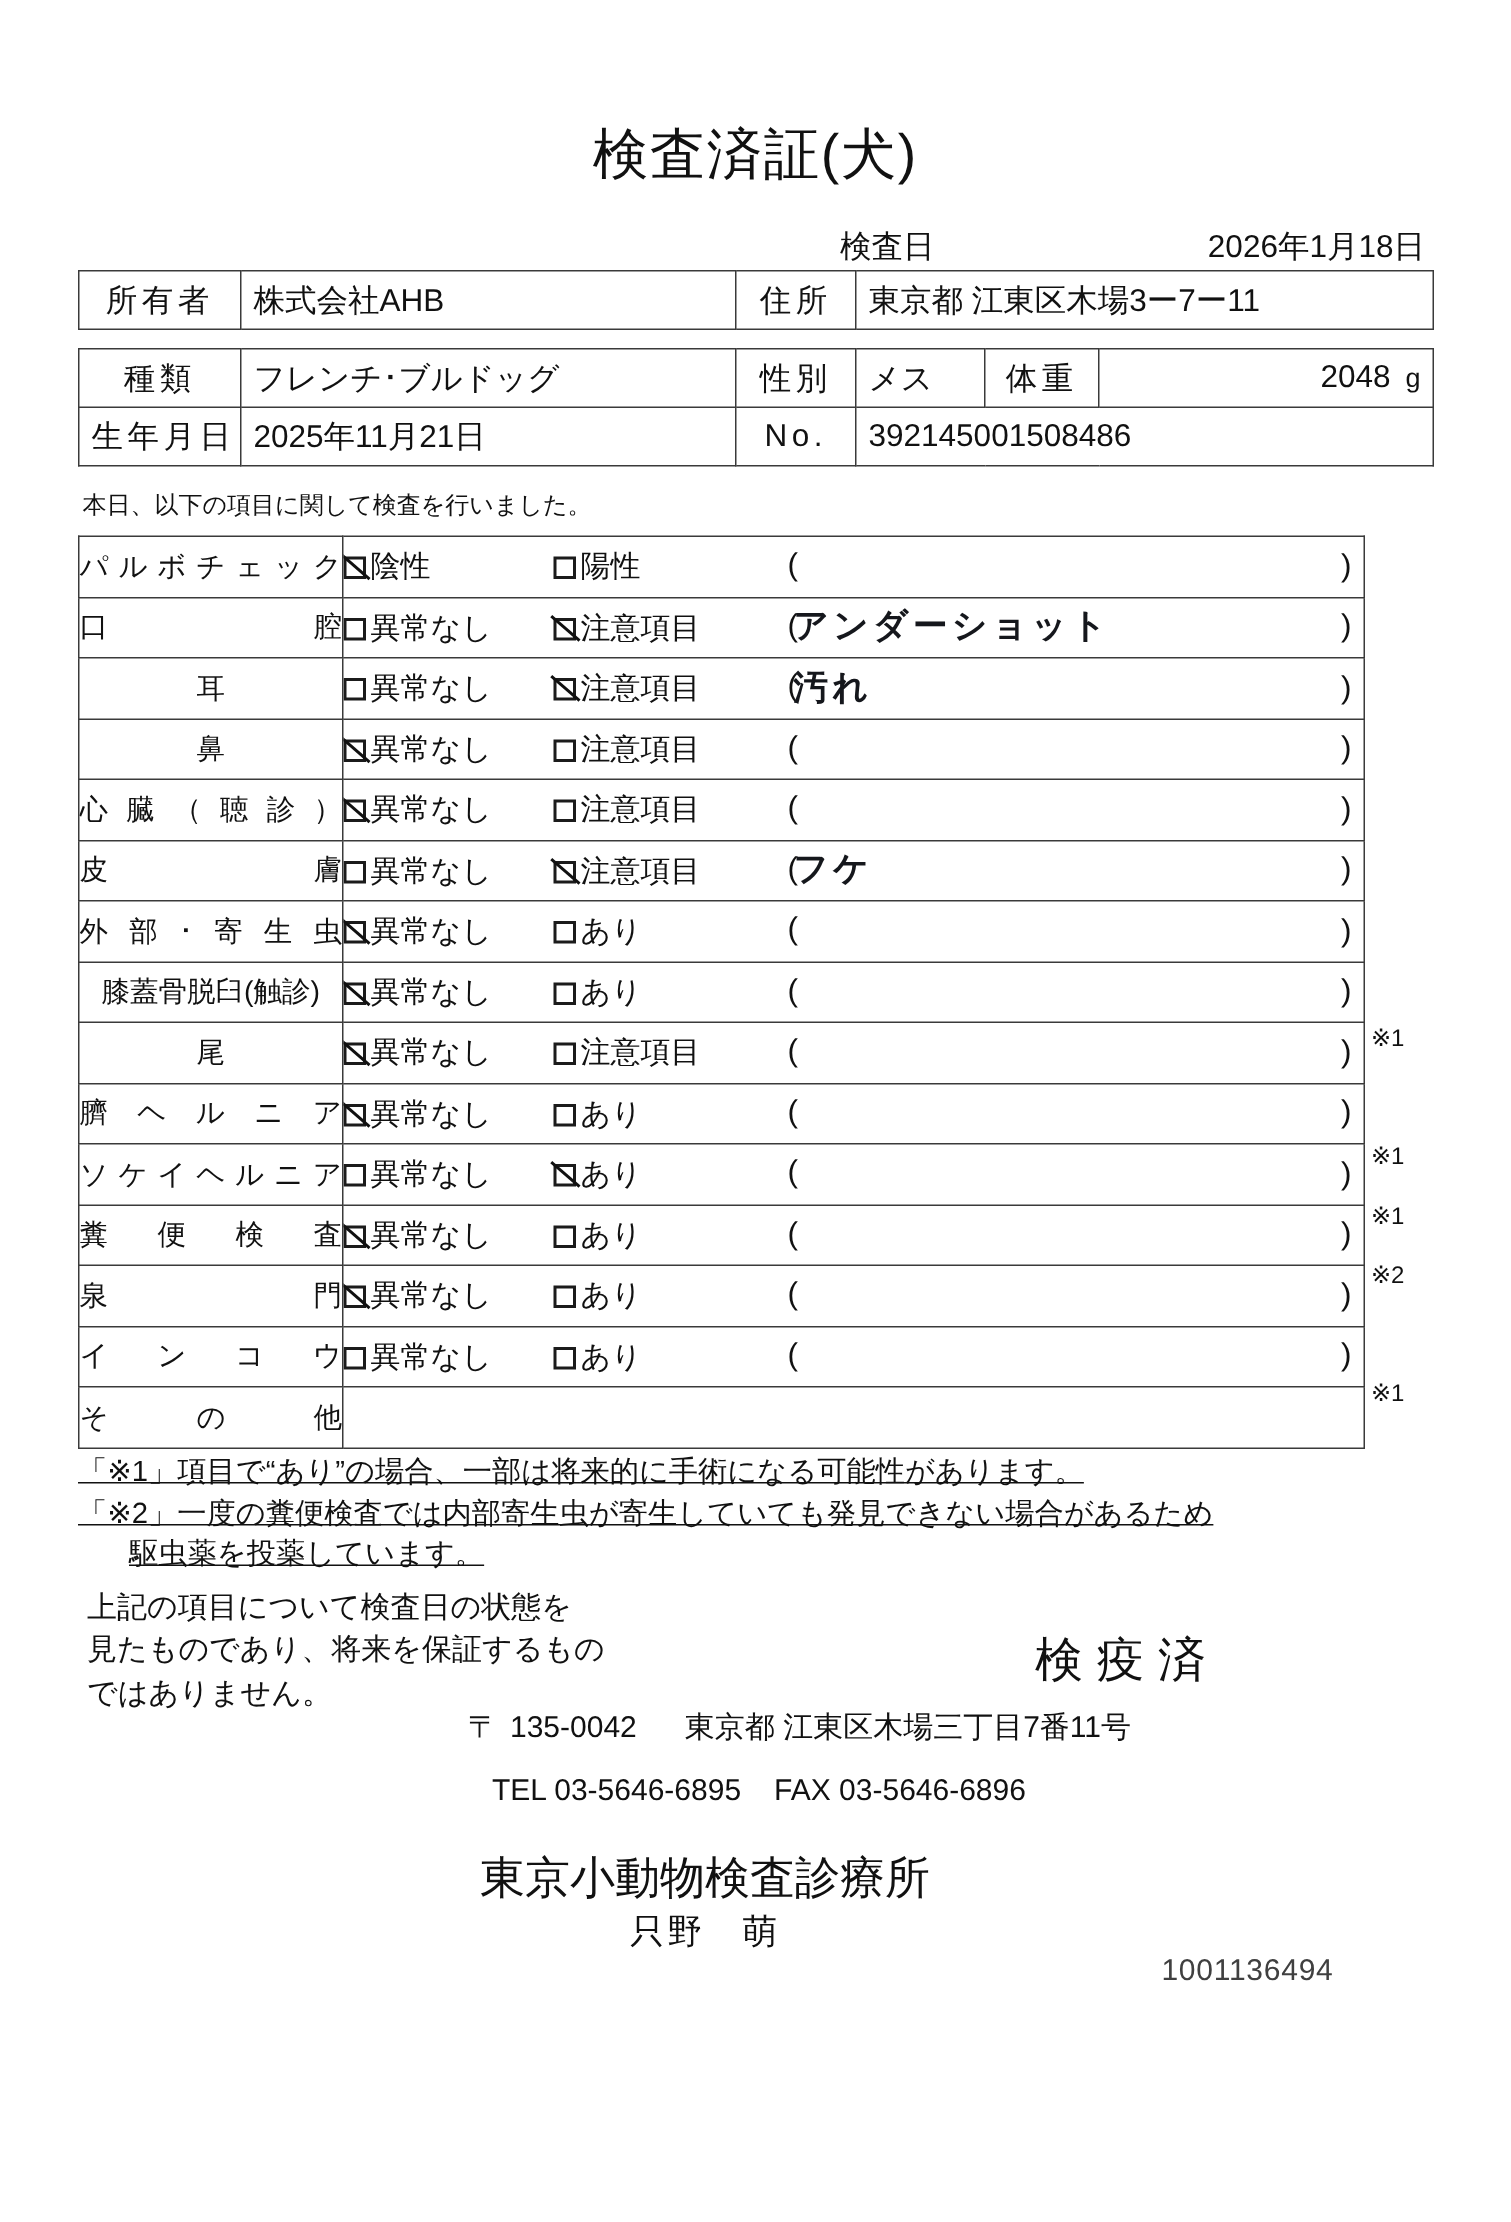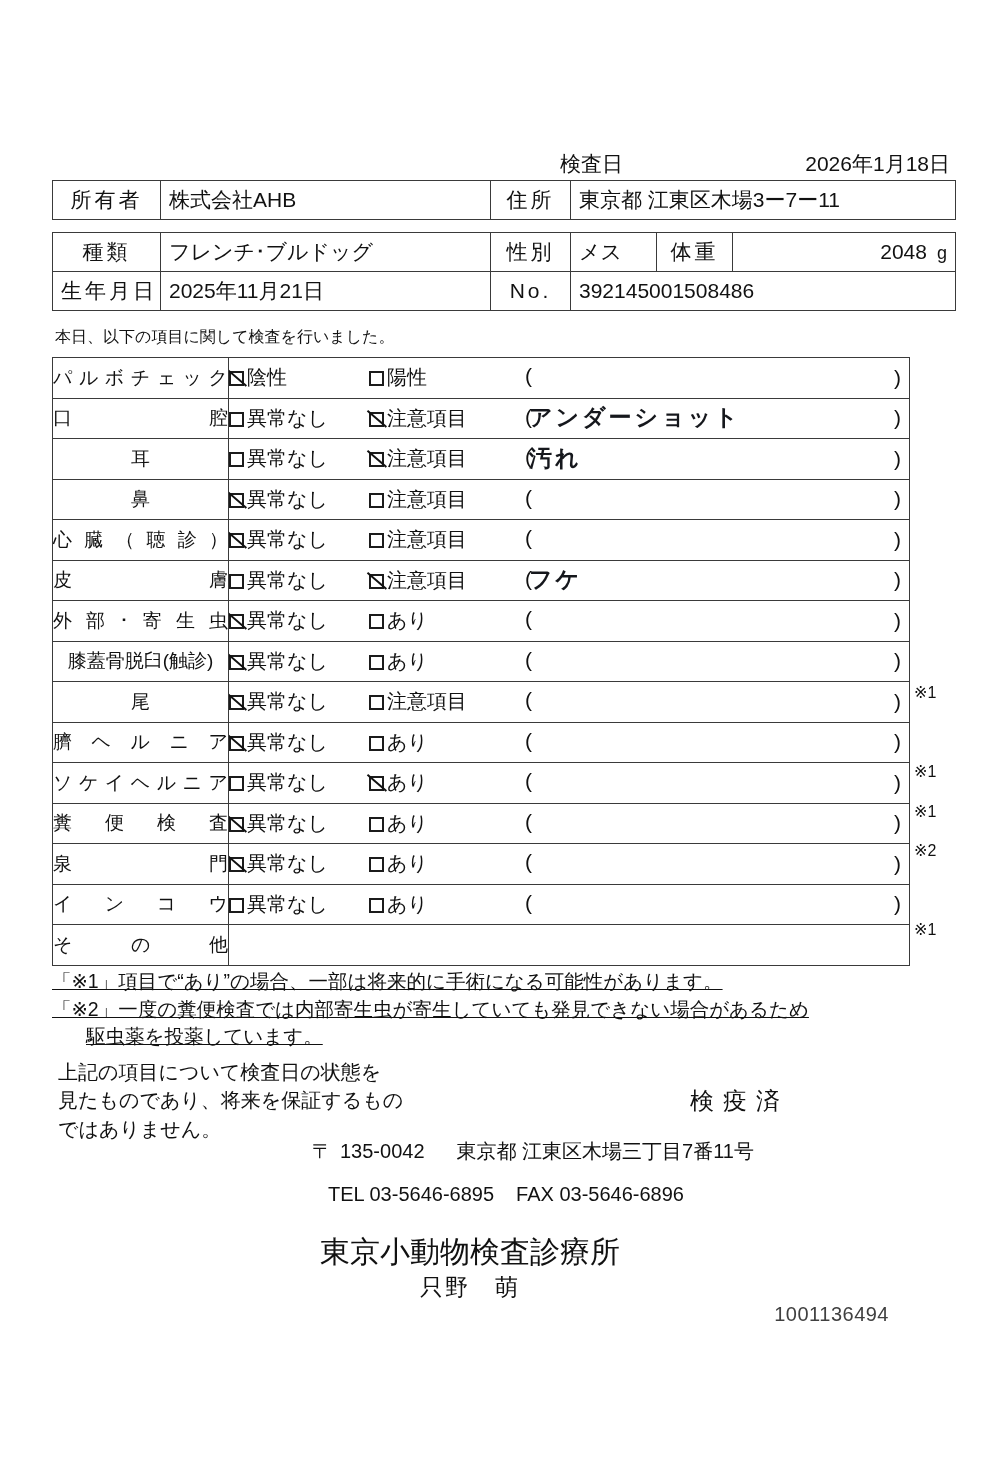--- a/index.html
+++ b/index.html
@@ -235,21 +235,21 @@
     font-size: 20px;
     line-height: 1.42;
     color: #111;
   }
 
   
   .stamp {
     position: absolute;
     top: 1085px;
     left: 690px;
-    font-size: 24px;
+    font-size: 32px;
     letter-spacing: 9px;
     color: #111;
   }
 
   
   .postal-line {
     position: absolute;
     top: 1138px;
     left: 312px;
     font-size: 20px;
@@ -294,20 +294,21 @@
     font-size: 20px;
     color: #404040;
     letter-spacing: 0.5px;
   }
 </style>
 </head>
 <body>
 
 <div class="page">
 
+  <div class="title">検査済証(犬)</div>
 
   <div class="insp-date-row">
     <span class="insp-date-label">検査日</span>
     <span class="insp-date-value">2026年1月18日</span>
   </div>
 
   <table class="hdr-table" id="owner-table">
     <colgroup>
       <col style="width:108px">
         <col style="width:330px">

